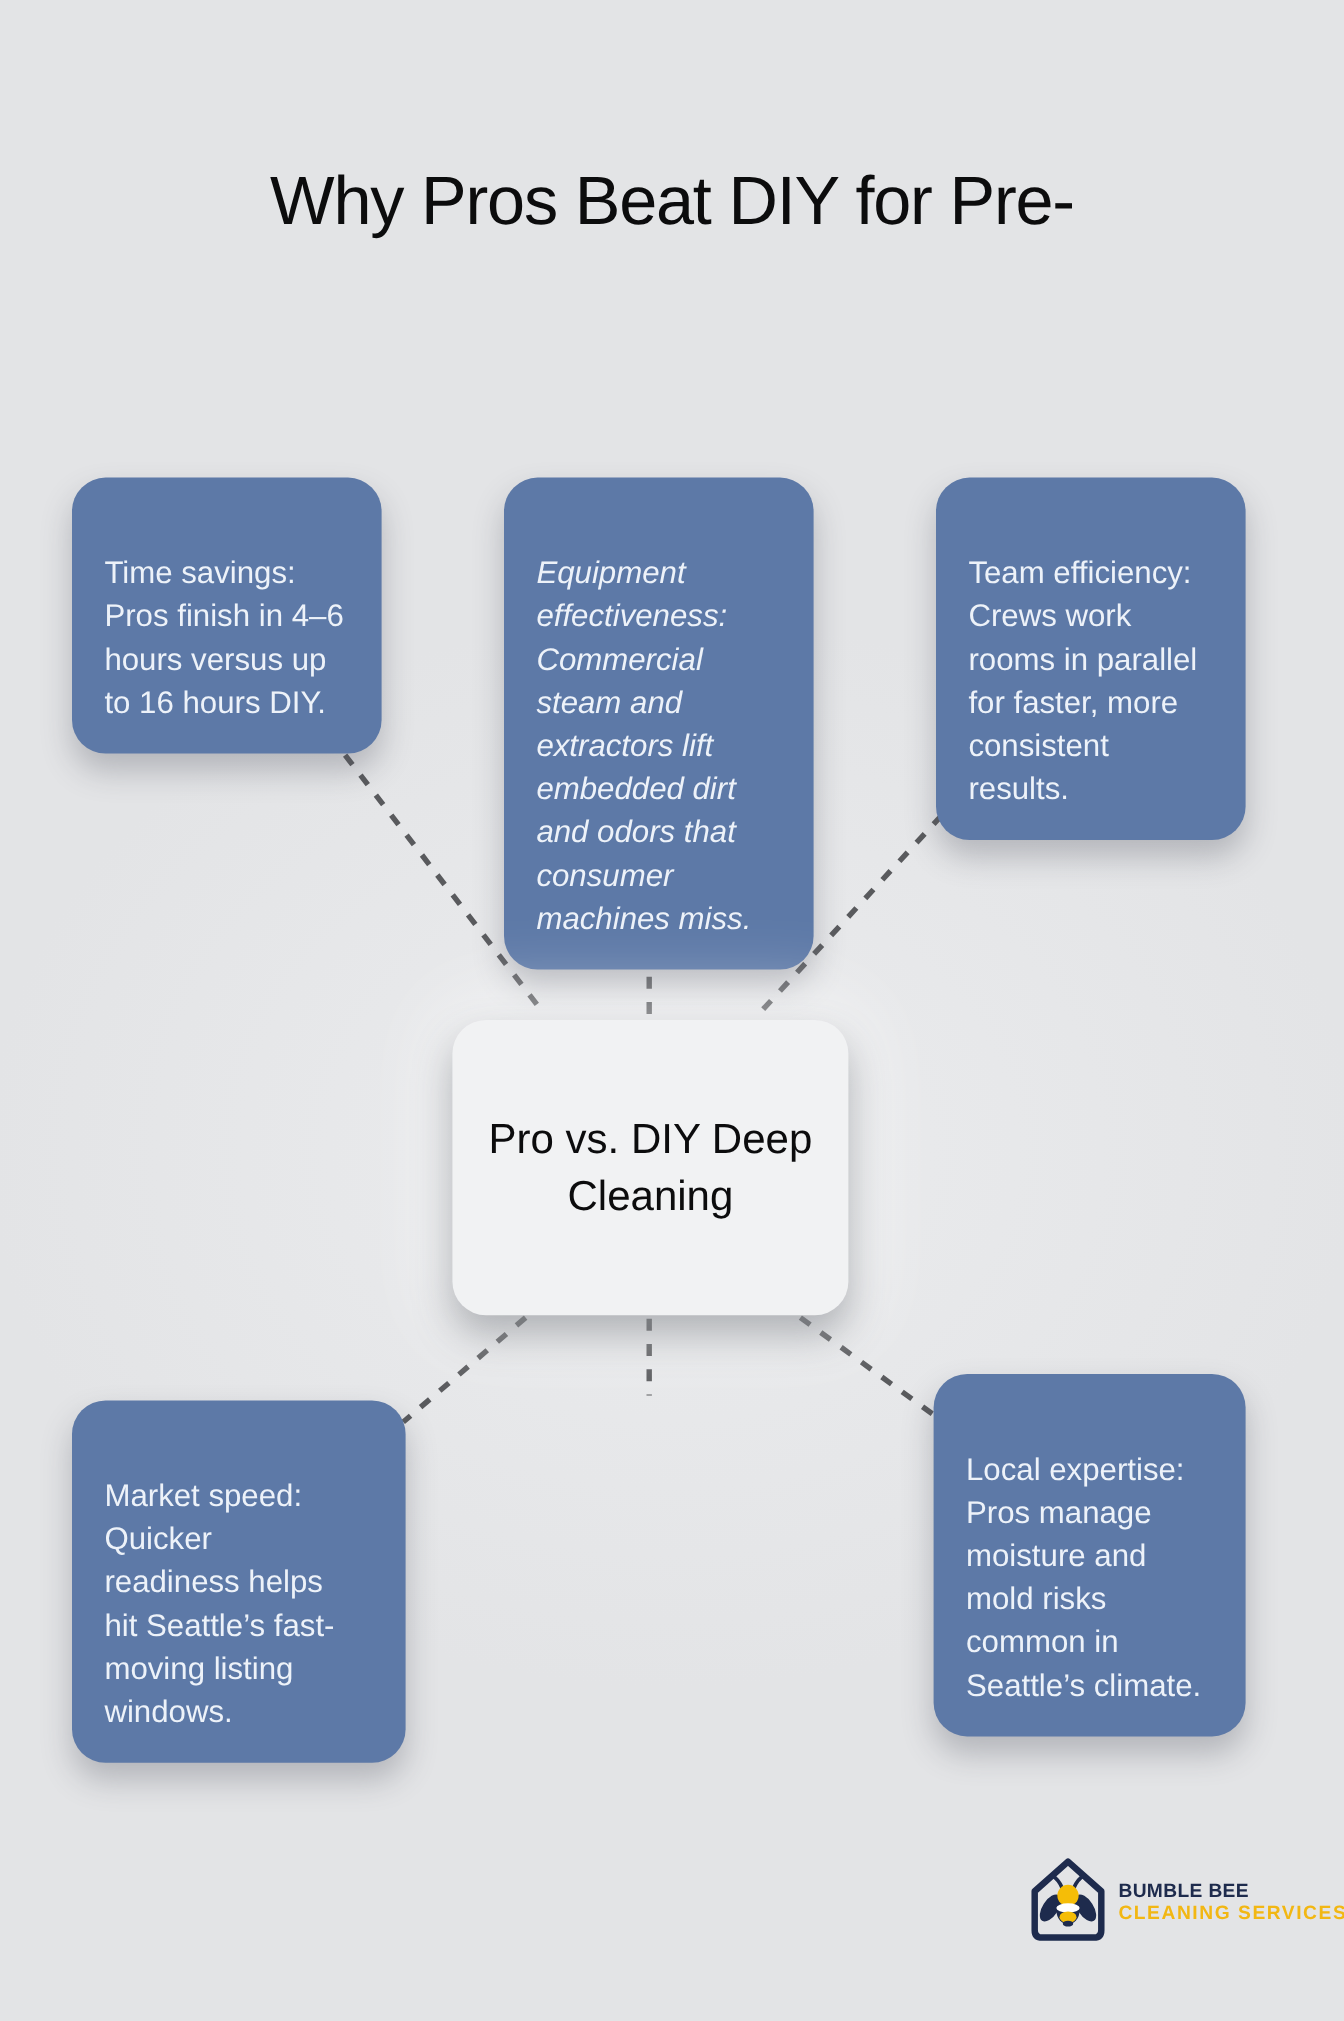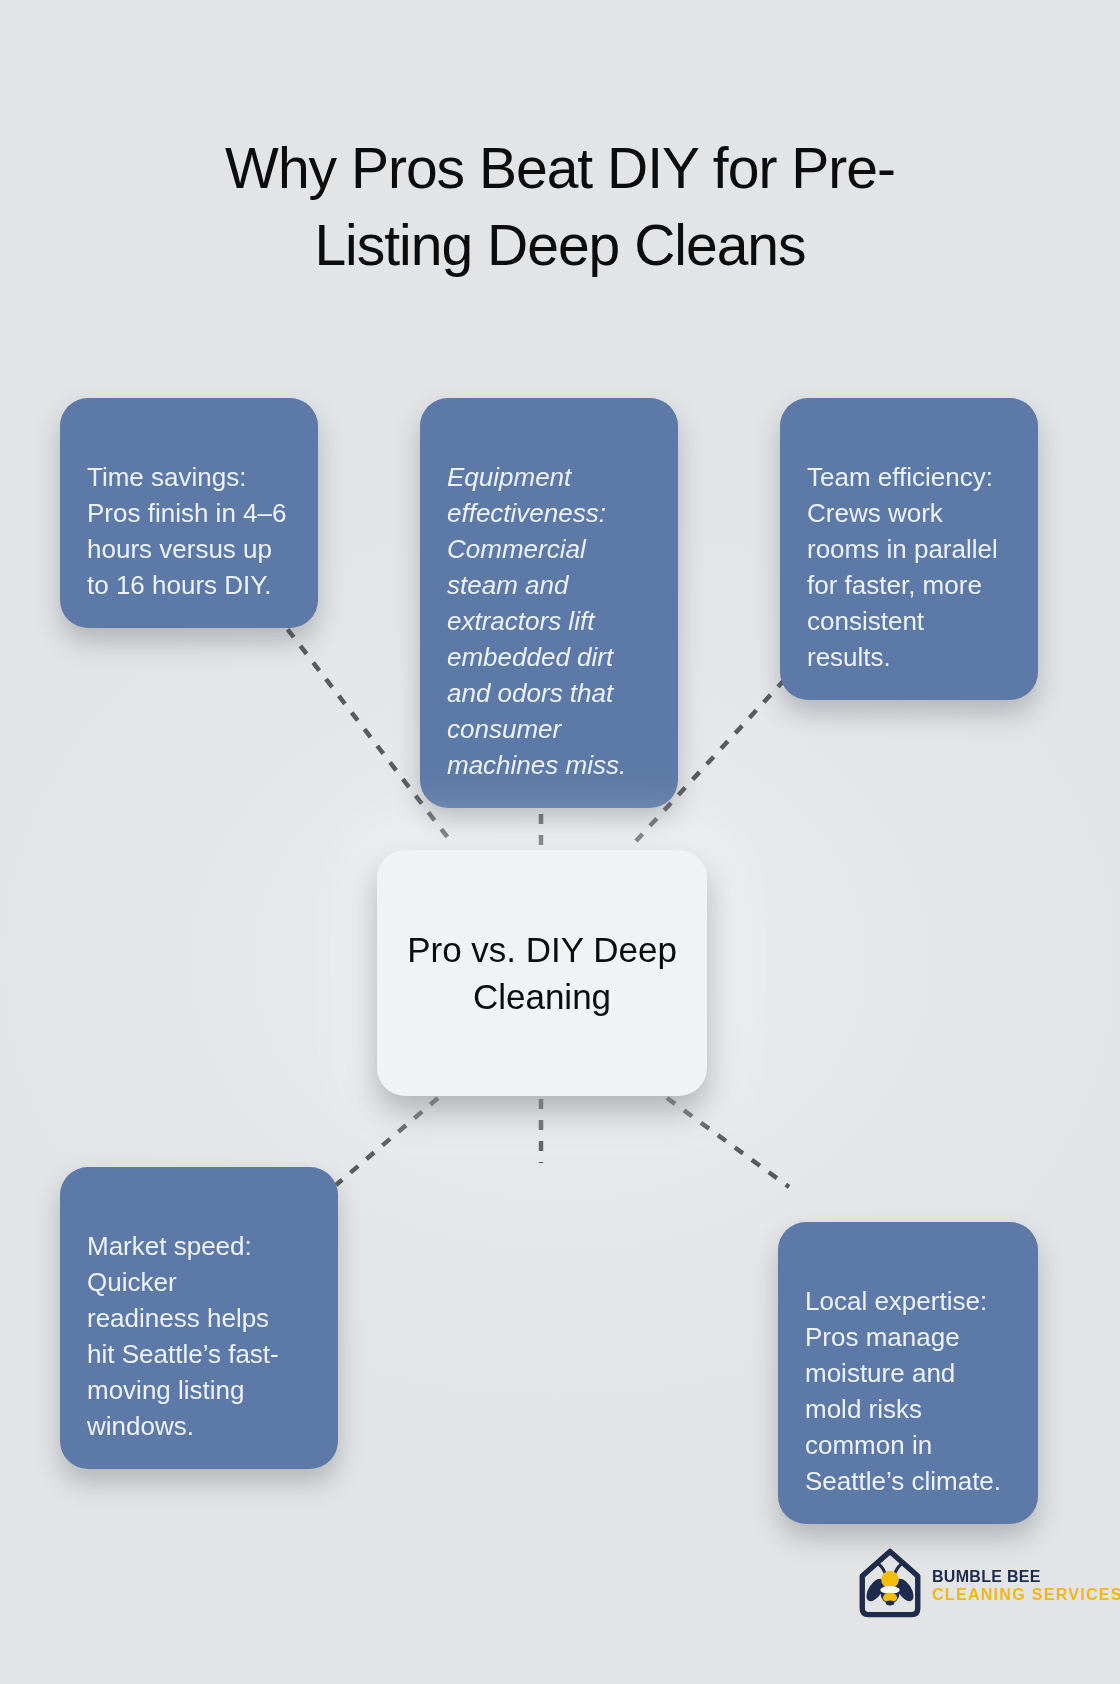--- a/index.html
+++ b/index.html
@@ -18,41 +18,40 @@
     position:absolute;background:#5d79a7;border-radius:28px;
     color:#edf2f9;font-size:26px;line-height:36px;
     padding:25px 20px 25px 27px;white-space:pre-line;
     box-shadow:0 14px 26px rgba(80,85,95,0.32);
   }
   .n1{left:60px;top:398px;width:211px;}
   .n2{left:420px;top:398px;width:211px;font-style:italic;}
   .n3{left:780px;top:398px;width:211px;}
   .n4{left:60px;top:1167px;width:231px;}
   .n5{left:418px;top:1167px;width:203px;}
-  .n6{left:778px;top:1222px;width:213px;}
+  .n6{left:778px;top:1145px;width:213px;}
   .center-node{
     position:absolute;left:377px;top:850px;width:330px;height:246px;
     background:#f1f2f3;border-radius:28px;
     display:flex;align-items:center;justify-content:center;text-align:center;
     font-weight:400;font-size:35px;line-height:47px;color:#0c0c0d;white-space:pre-line;
     box-shadow:0 16px 32px rgba(70,75,85,0.38), 0 0 60px 22px rgba(255,255,255,0.45);
   }
   .logo{position:absolute;left:851px;top:1546px;display:flex;align-items:center;}
   .logo-text{margin-left:3px;display:flex;flex-direction:column;justify-content:center;}
   .logo-name{font-size:16px;font-weight:800;color:#1e2b4d;letter-spacing:0.3px;line-height:23px;white-space:nowrap;}
   .logo-tagline{font-size:16px;font-weight:700;color:#f2b713;letter-spacing:1.3px;line-height:14px;white-space:nowrap;}
 </style>
 </head>
 <body>
 
 <div class="canvas">
 
   <div class="title">
     <div>Why Pros Beat DIY for Pre-</div>
-    <div>Listing Deep Cleans</div>
   </div>
 
   <svg class="connectors" width="1120" height="1684" viewBox="0 0 1120 1684">
     <line x1="262" y1="596" x2="452" y2="843"></line>
     <line x1="541" y1="772" x2="541" y2="847"></line>
     <line x1="799" y1="664" x2="636" y2="841"></line>
     <line x1="438" y1="1098" x2="336" y2="1185"></line>
     <line x1="541" y1="1099" x2="541" y2="1163"></line>
     <line x1="667" y1="1098" x2="789" y2="1187"></line>
   </svg>

